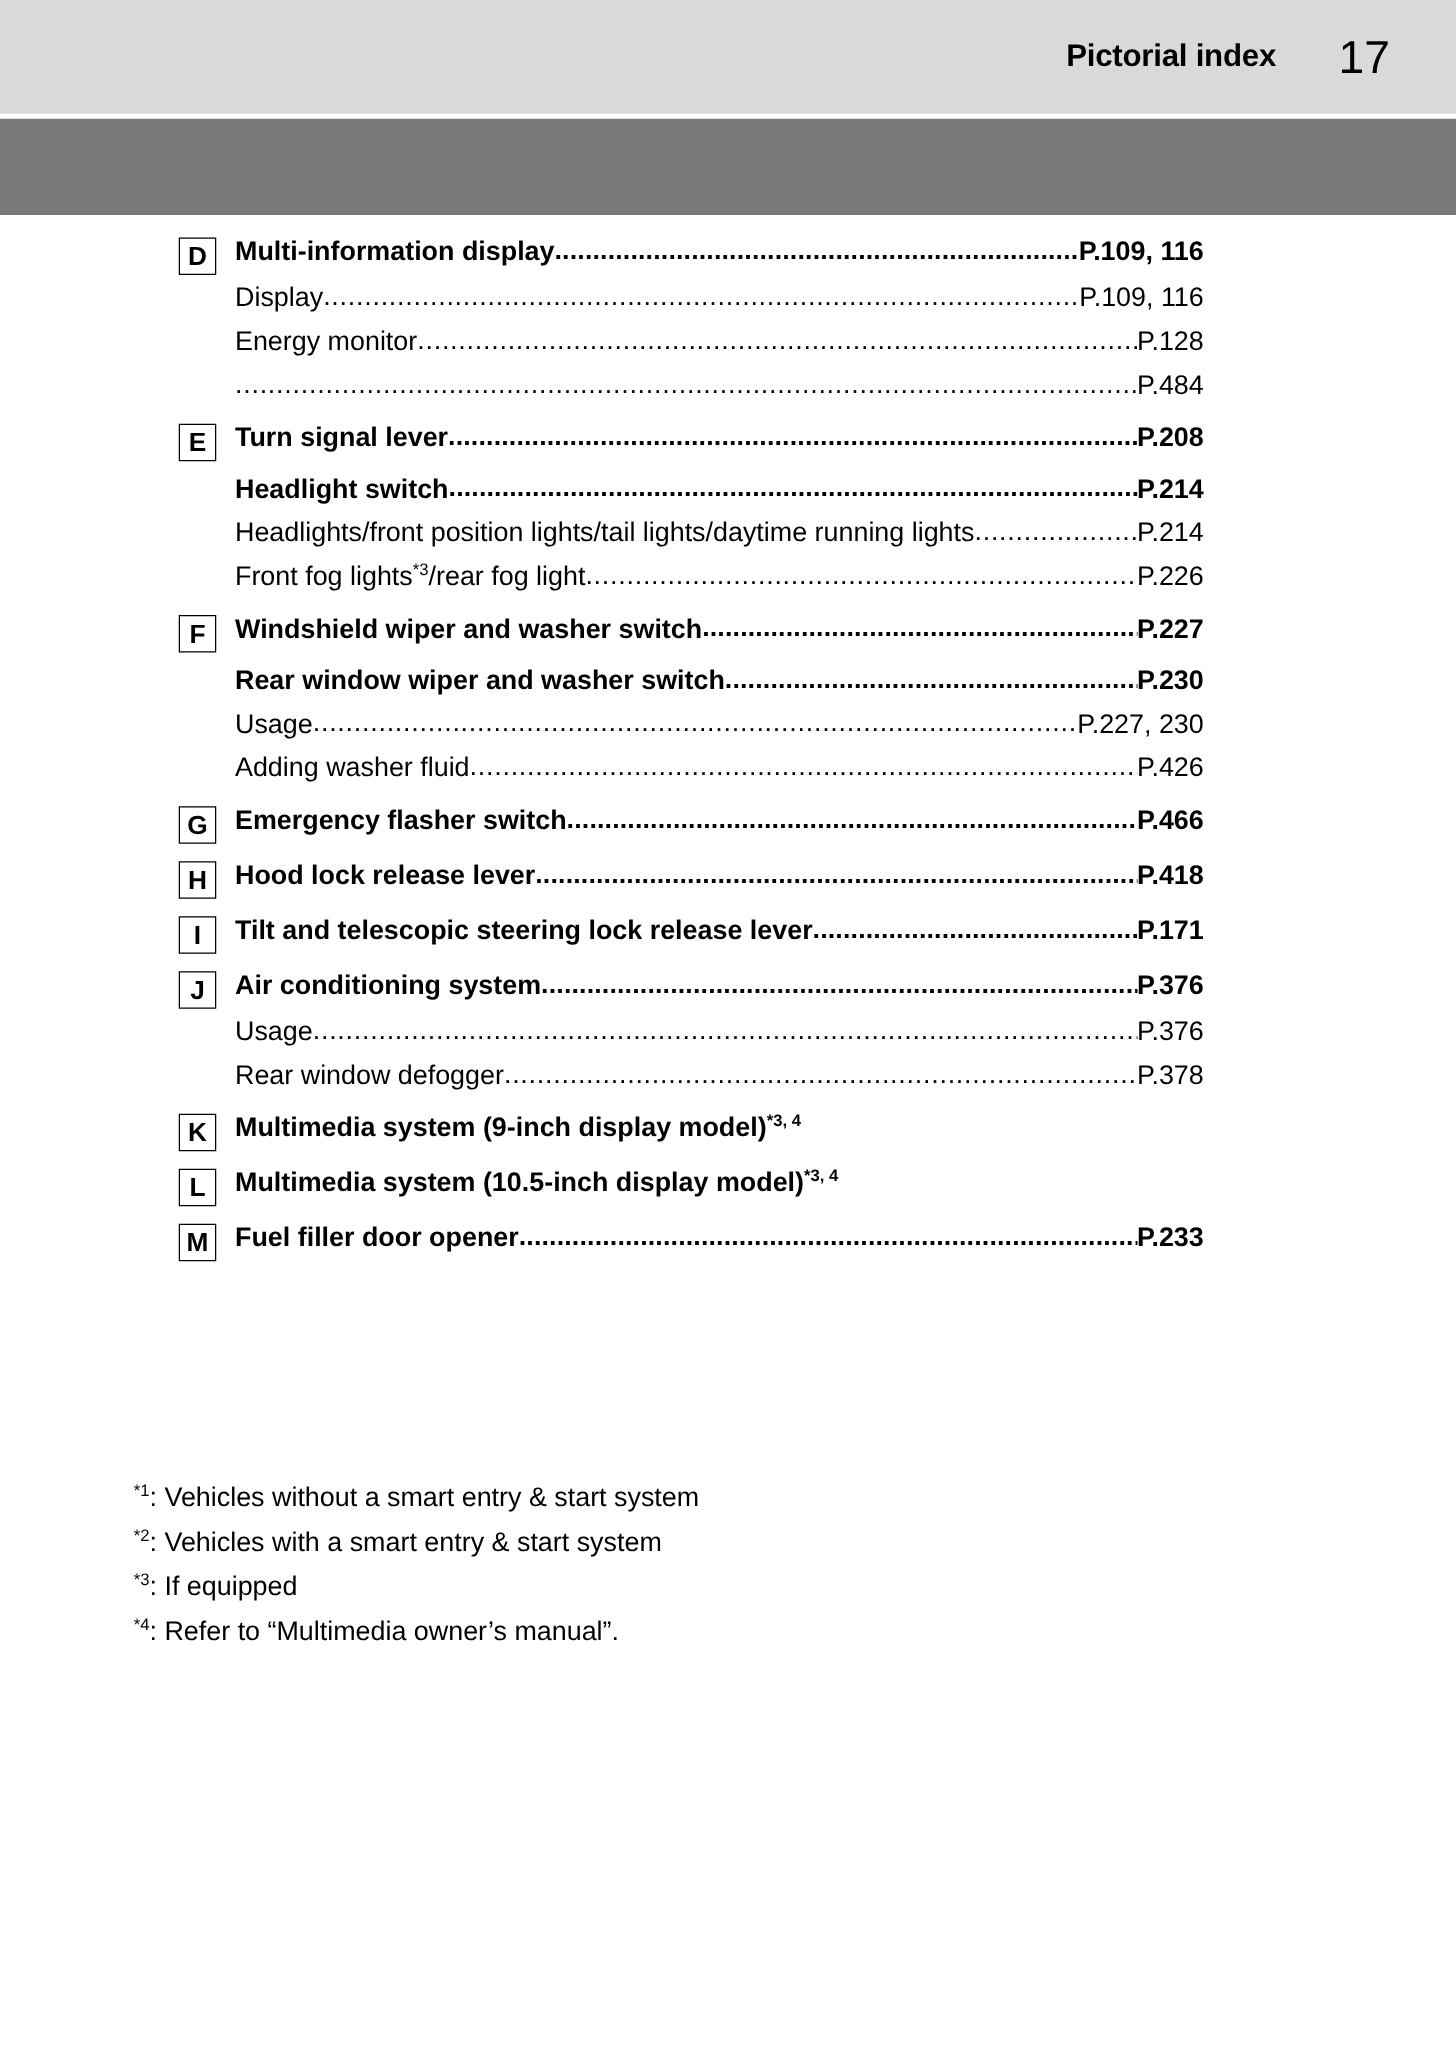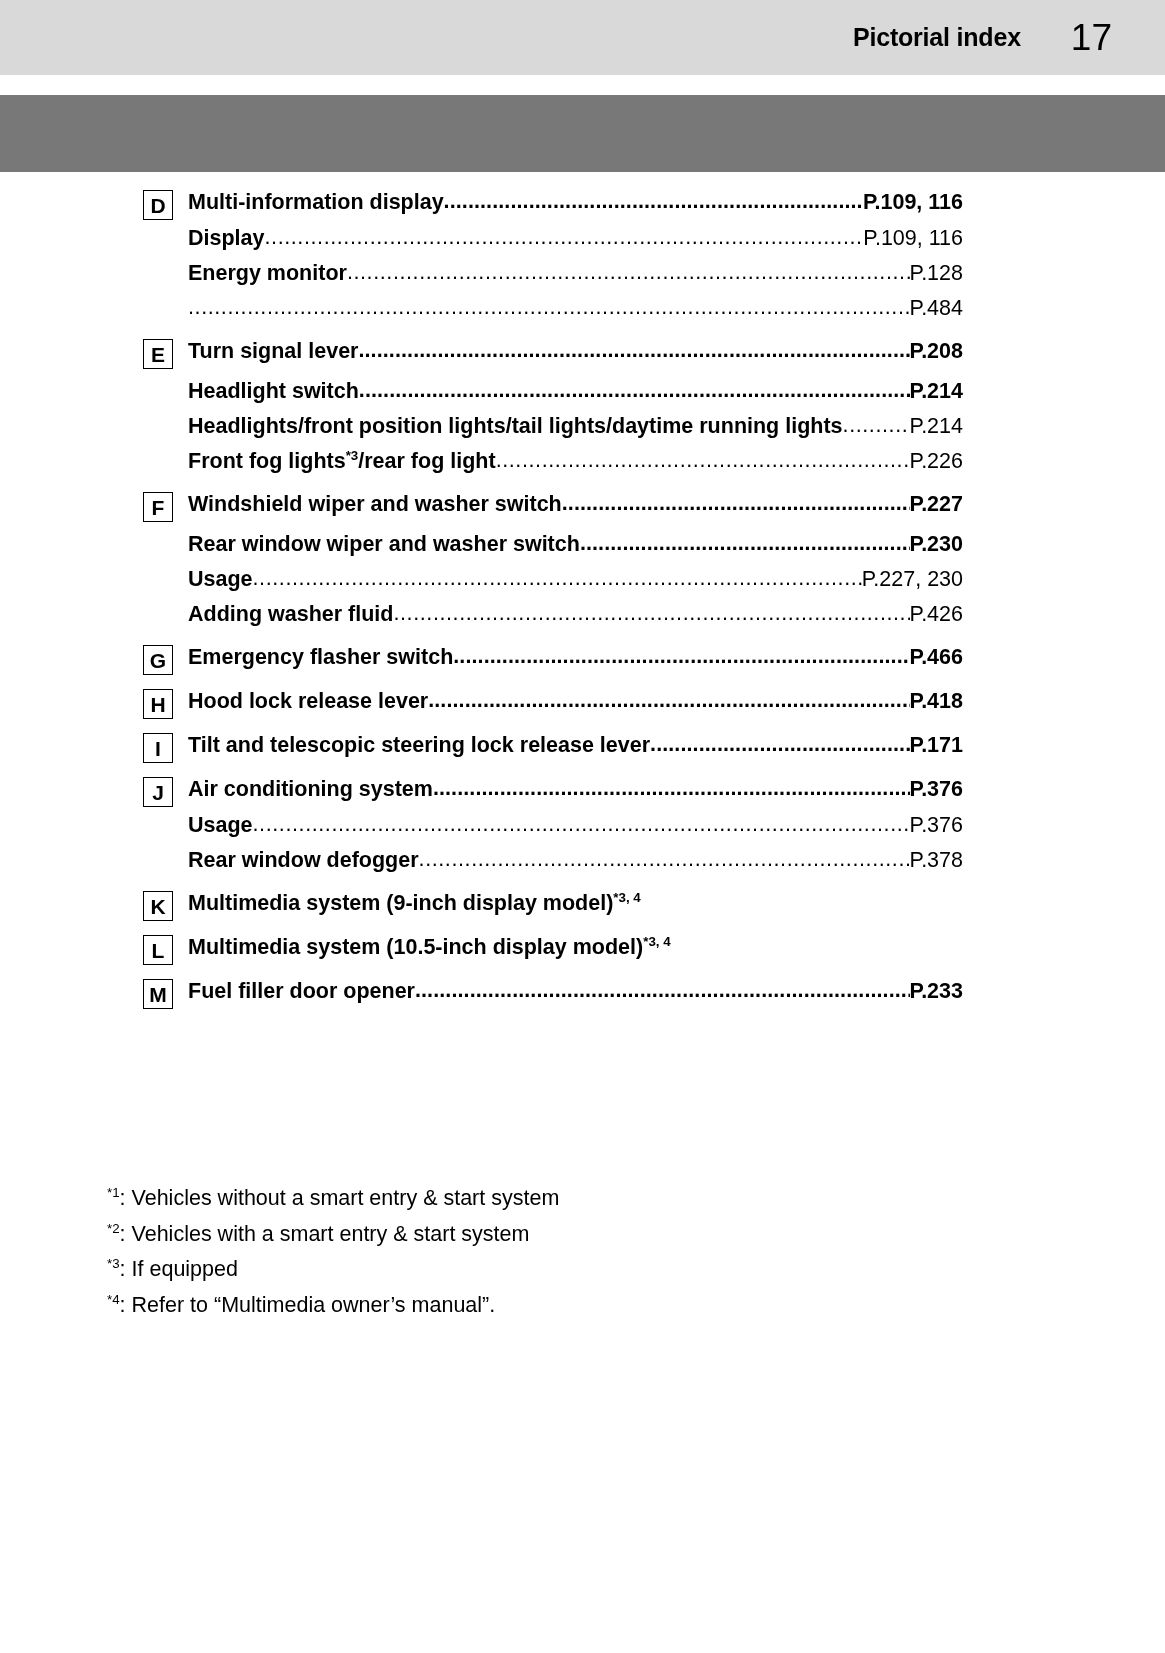--- a/index.html
+++ b/index.html
@@ -15,21 +15,21 @@
     color: #000000;
     overflow: hidden;
   }
 
   
   .header-band {
     position: absolute;
     left: 0;
     top: 0;
     width: 1165px;
-    height: 75px;
+    height: 91px;
     background: #d9d9d9;
     display: flex;
     align-items: center;
     justify-content: flex-end;
   }
   .header-title {
     font-size: 25px;
     font-weight: bold;
     letter-spacing: -0.2px;
     margin-right: 50px;
@@ -89,21 +89,21 @@
     flex: 0 0 auto;
     width: 45px;
   }
 
   .entry-label {
     flex: 0 0 auto;
     white-space: nowrap;
     font-size: 21.5px;
   }
   .entry.major .entry-label { font-weight: bold; text-align: center; }
-  .entry.sub .entry-label { font-weight: bold; }
+  .entry.sub .entry-label { font-weight: normal; }
 
   .leader {
     flex: 1 1 auto;
     overflow: hidden;
     white-space: nowrap;
     font-size: 21.5px;
     letter-spacing: 0.6px;
     position: relative;
     top: -1px;
   }

